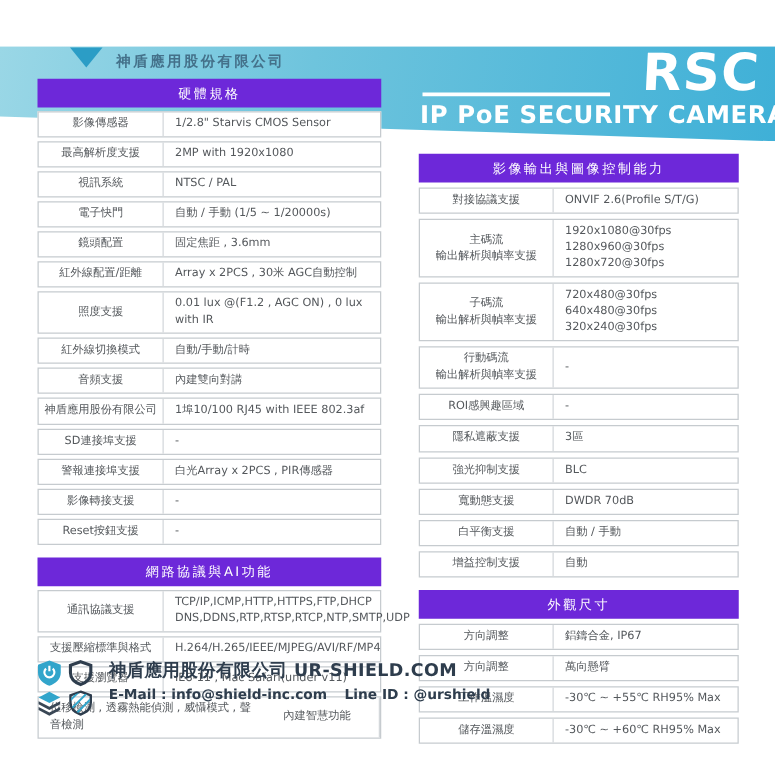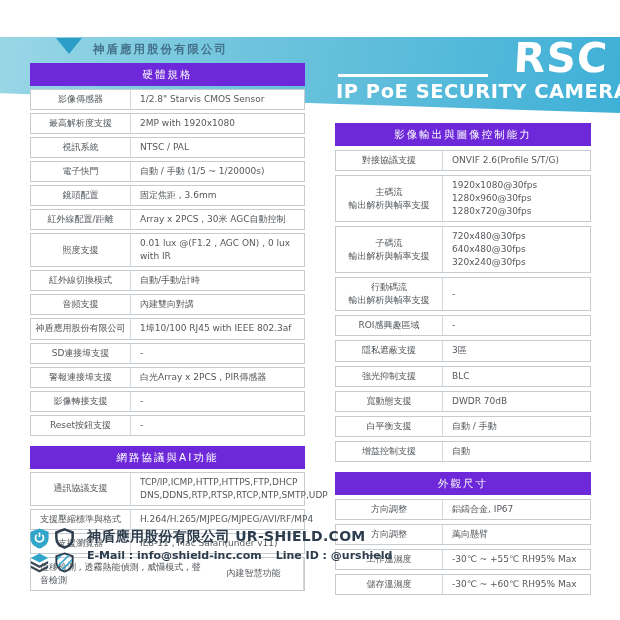--- a/index.html
+++ b/index.html
@@ -146,21 +146,21 @@
 
   <div class="spec-table">
     <div class="thead">網路協議與AI功能</div>
     <div class="row">
         <div class="cell label">通訊協議支援</div>
         <div class="cell value">TCP/IP,ICMP,HTTP,HTTPS,FTP,DHCP
 DNS,DDNS,RTP,RTSP,RTCP,NTP,SMTP,UDP</div>
       </div>
     <div class="row">
         <div class="cell label">支援壓縮標準與格式</div>
-        <div class="cell value">H.264/H.265/MJPEG/MJPEG/AVI/RF/MP4</div>
+        <div class="cell value">H.264/H.265/IEEE/MJPEG/AVI/RF/MP4</div>
       </div>
     <div class="row">
         <div class="cell label">支援瀏覽器</div>
         <div class="cell value">IE8-11 , Mac Safari(under v11)</div>
       </div>
     <div class="row">
         <div class="cell value">位移檢測 , 透霧熱能偵測 , 威懾模式 , 聲音檢測</div>
         <div class="cell label">內建智慧功能</div>
       </div>
   </div>

